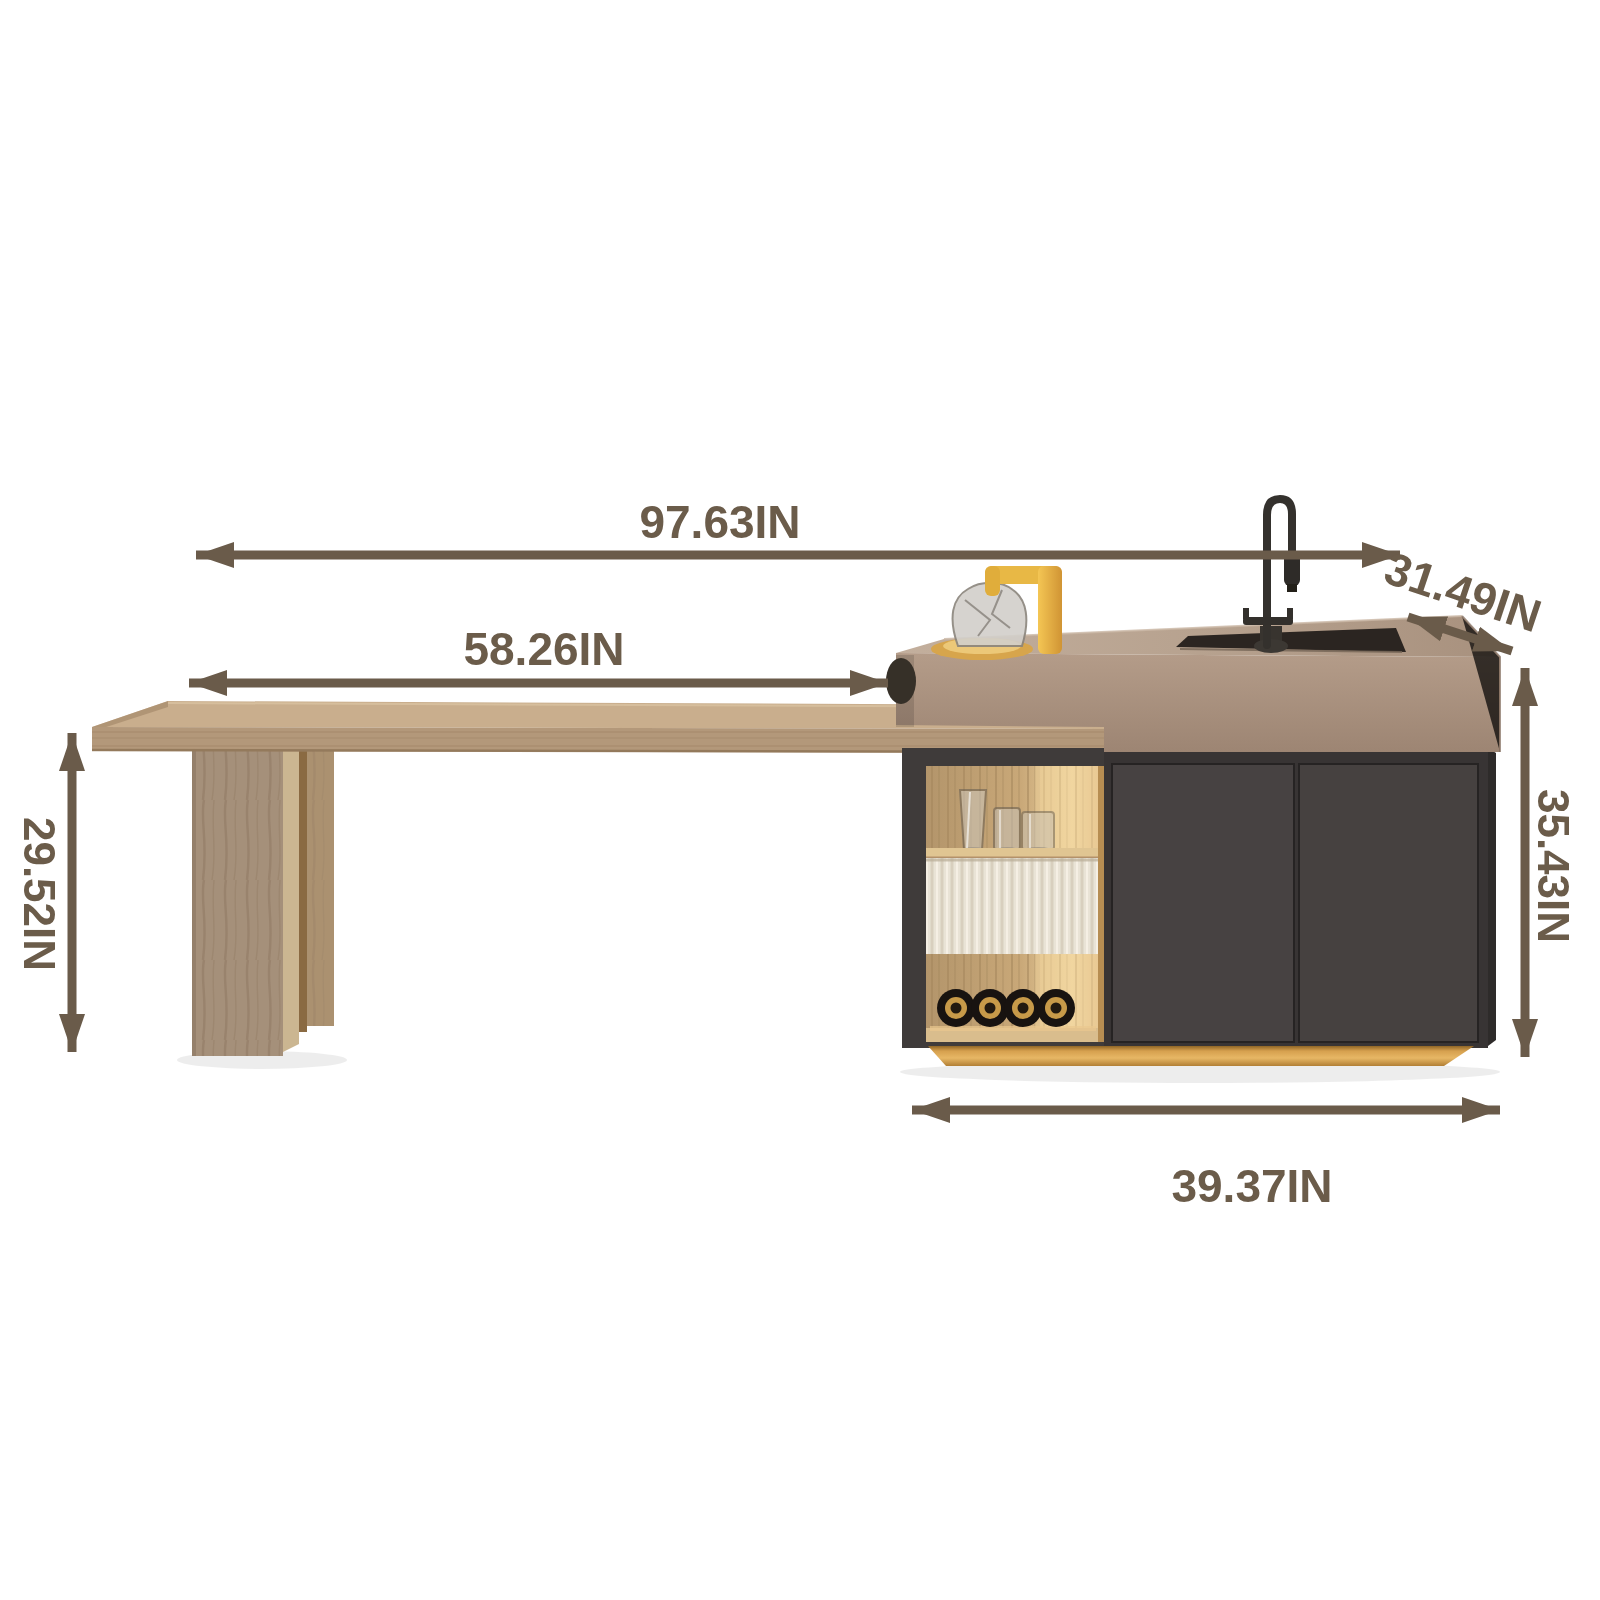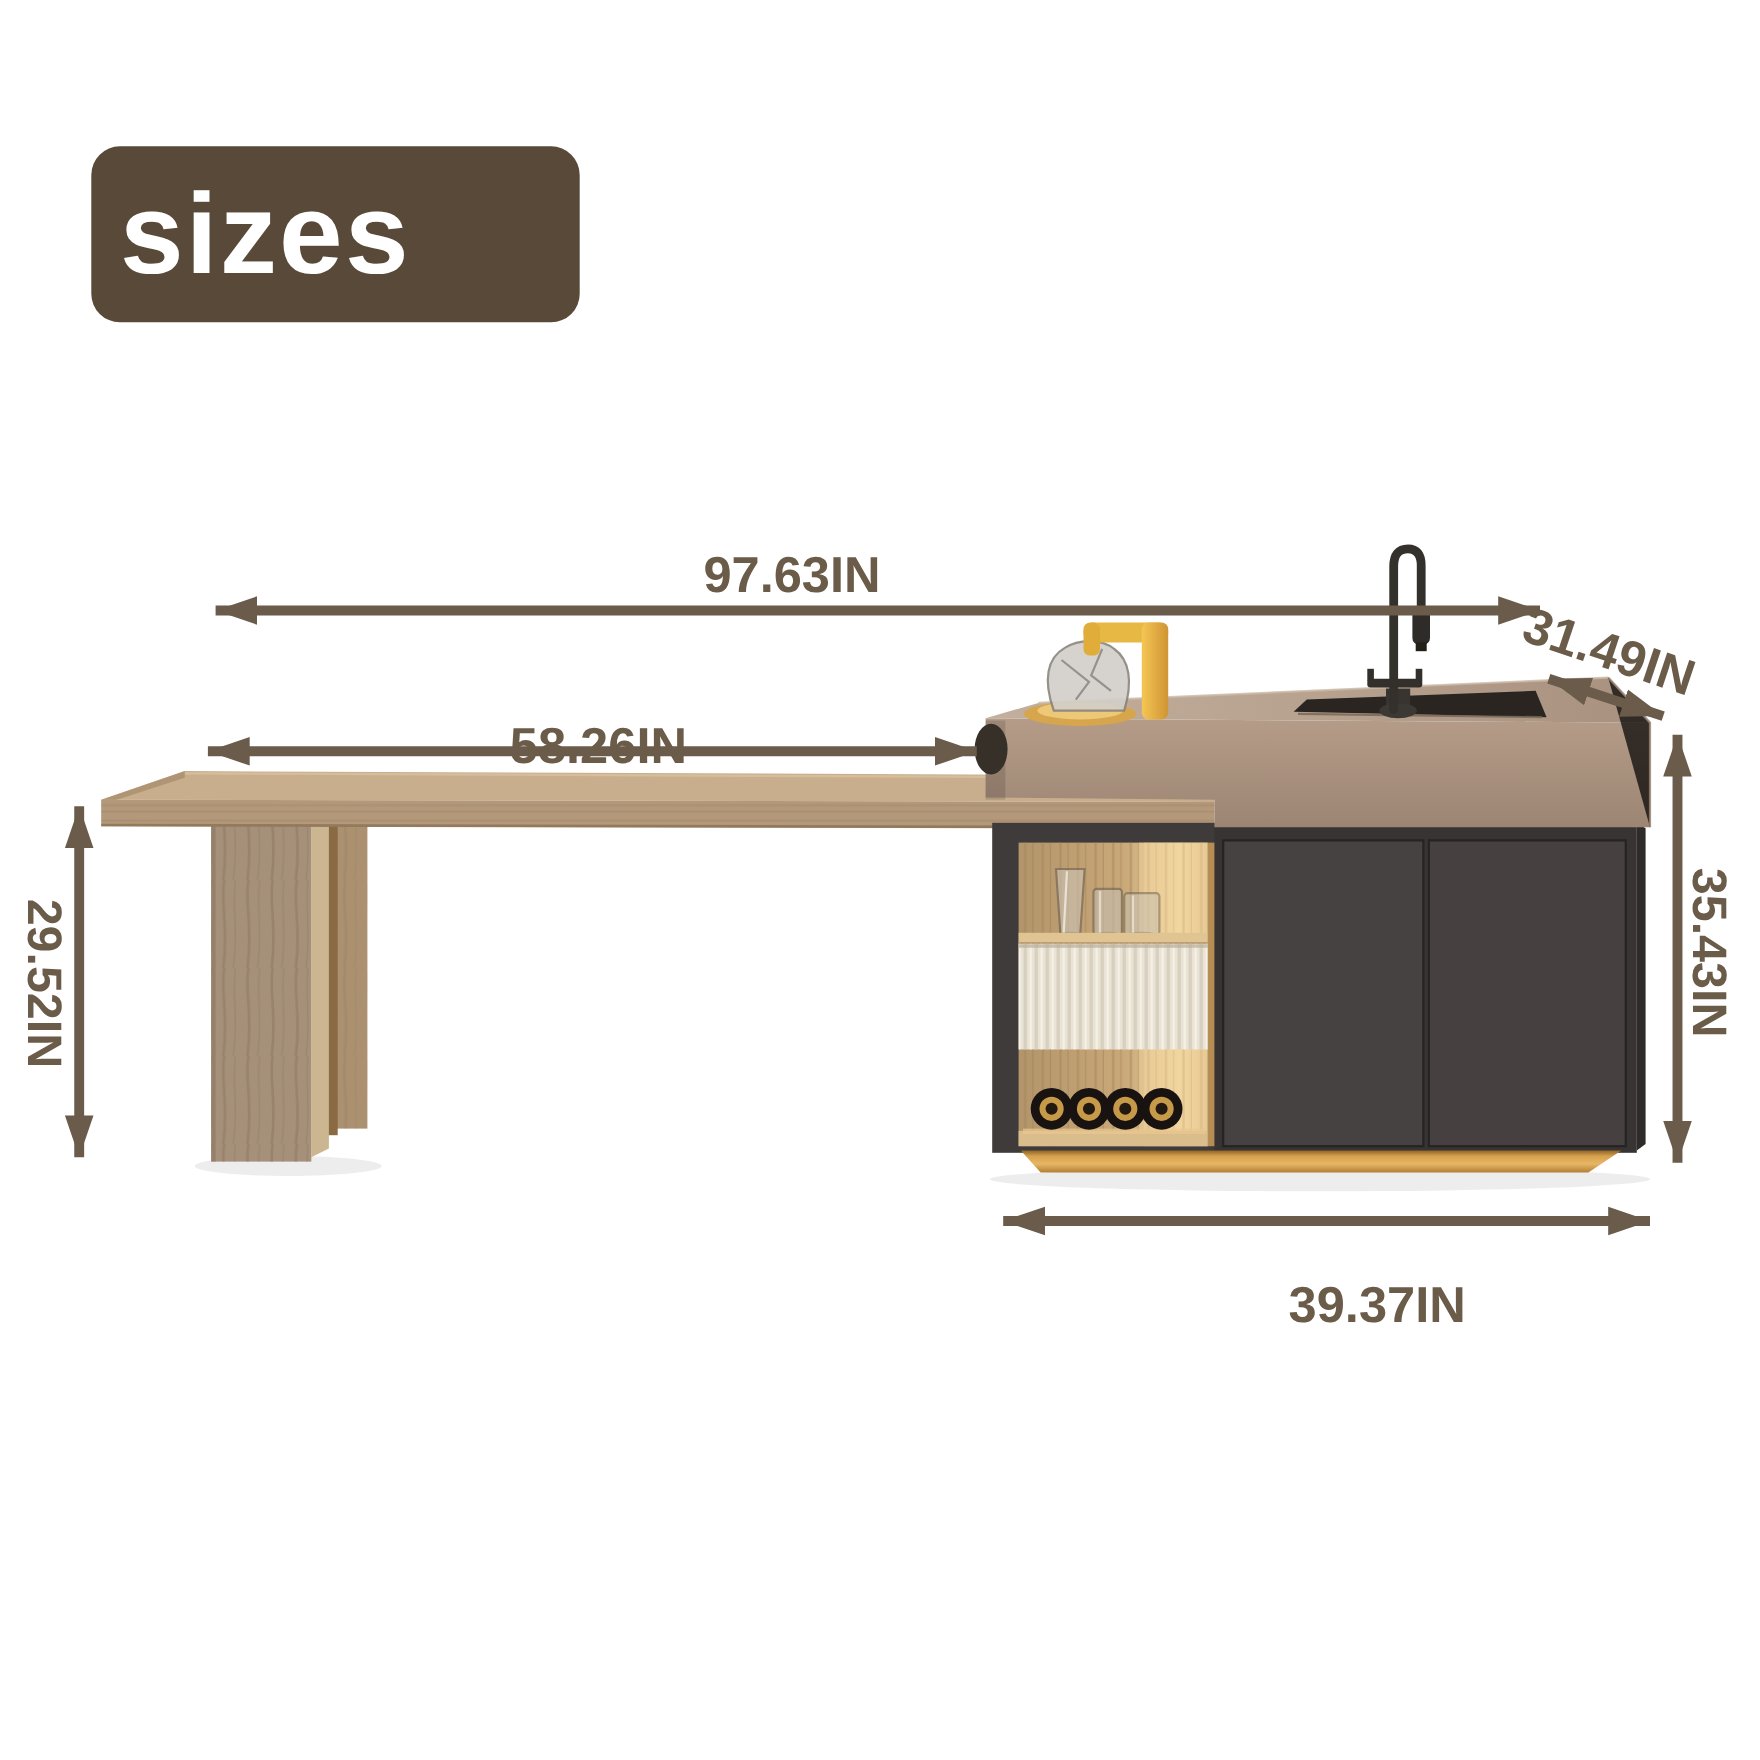--- a/index.html
+++ b/index.html
@@ -191,23 +191,20 @@
     <g stroke="#6a5b4a" stroke-width="9">
       <line x1="196" y1="555" x2="1400" y2="555" marker-start="url(#ah)" marker-end="url(#ah)"></line>
       <line x1="189" y1="683" x2="888" y2="683" marker-start="url(#ah)" marker-end="url(#ah)"></line>
       <line x1="1408" y1="617" x2="1512" y2="651" marker-start="url(#ah)" marker-end="url(#ah)"></line>
       <line x1="1525" y1="668" x2="1525" y2="1057" marker-start="url(#ah)" marker-end="url(#ah)"></line>
       <line x1="72" y1="733" x2="72" y2="1052" marker-start="url(#ah)" marker-end="url(#ah)"></line>
       <line x1="912" y1="1110" x2="1500" y2="1110" marker-start="url(#ah)" marker-end="url(#ah)"></line>
     </g>
   </svg>
 
-  <div class="badge">
-    <span>sizes</span>
-  </div>
 
   <div class="dim" style="left:720px;top:522px;">97.63IN</div>
-  <div class="dim" style="left:544px;top:678px;">58.26IN</div>
+  <div class="dim" style="left:544px;top:649px;">58.26IN</div>
   <div class="dim diag" style="left:1463px;top:592px;">31.49IN</div>
   <div class="dim v" style="left:1553px;top:866px;">35.43IN</div>
   <div class="dim v" style="left:39px;top:894px;">29.52IN</div>
   <div class="dim" style="left:1252px;top:1146px;margin-top:40px;">39.37IN</div>
 </div>
 
 </body></html>

